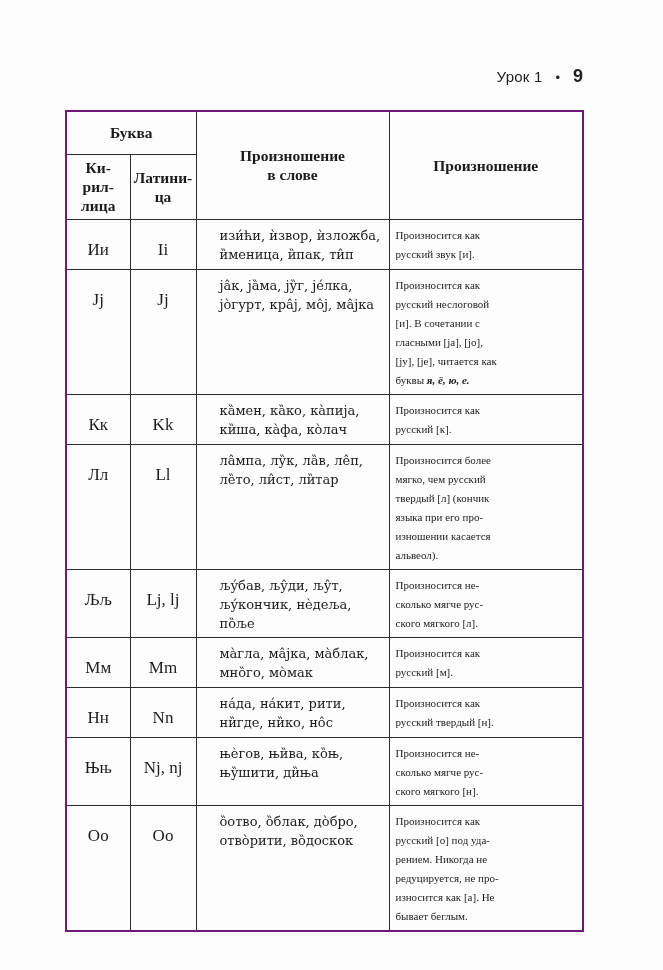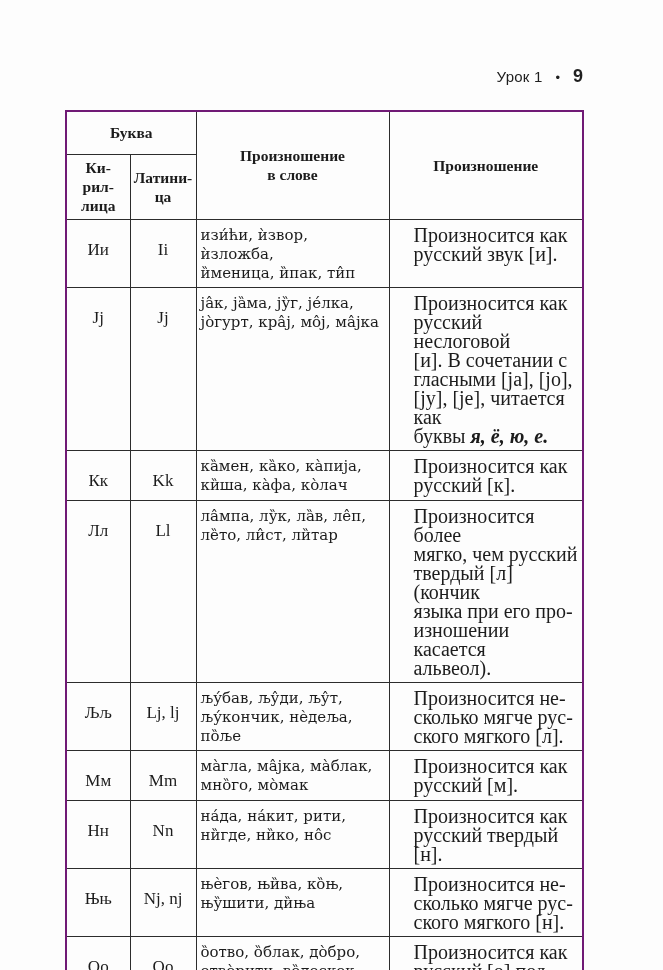--- a/index.html
+++ b/index.html
@@ -48,30 +48,30 @@
     padding: 2px 2px;
   }
   td { vertical-align: top; }
   .c-cyr, .c-lat {
     font-size: 17px;
     text-align: center;
     padding-top: 20px;
   }
   .c-words {
     font-family: "DejaVu Serif", "Liberation Serif", serif;
-    font-size: 15px;
+    font-size: 13px;
     line-height: 19px;
     white-space: pre-line;
-    padding: 6px 4px 4px 4px;
+    padding: 6px 4px 4px 23px;
   }
   .c-comm {
-    font-size: 20px;
+    font-size: 11px;
     line-height: 19px;
     white-space: pre-line;
-    padding: 6px 4px 4px 24px;
+    padding: 6px 4px 4px 6px;
     margin-left: 36px;
   }
   .ital { font-style: italic; font-weight: bold; }
 </style>
 </head>
 <body>
 
 <div class="page">
 
   <div class="running-head">

